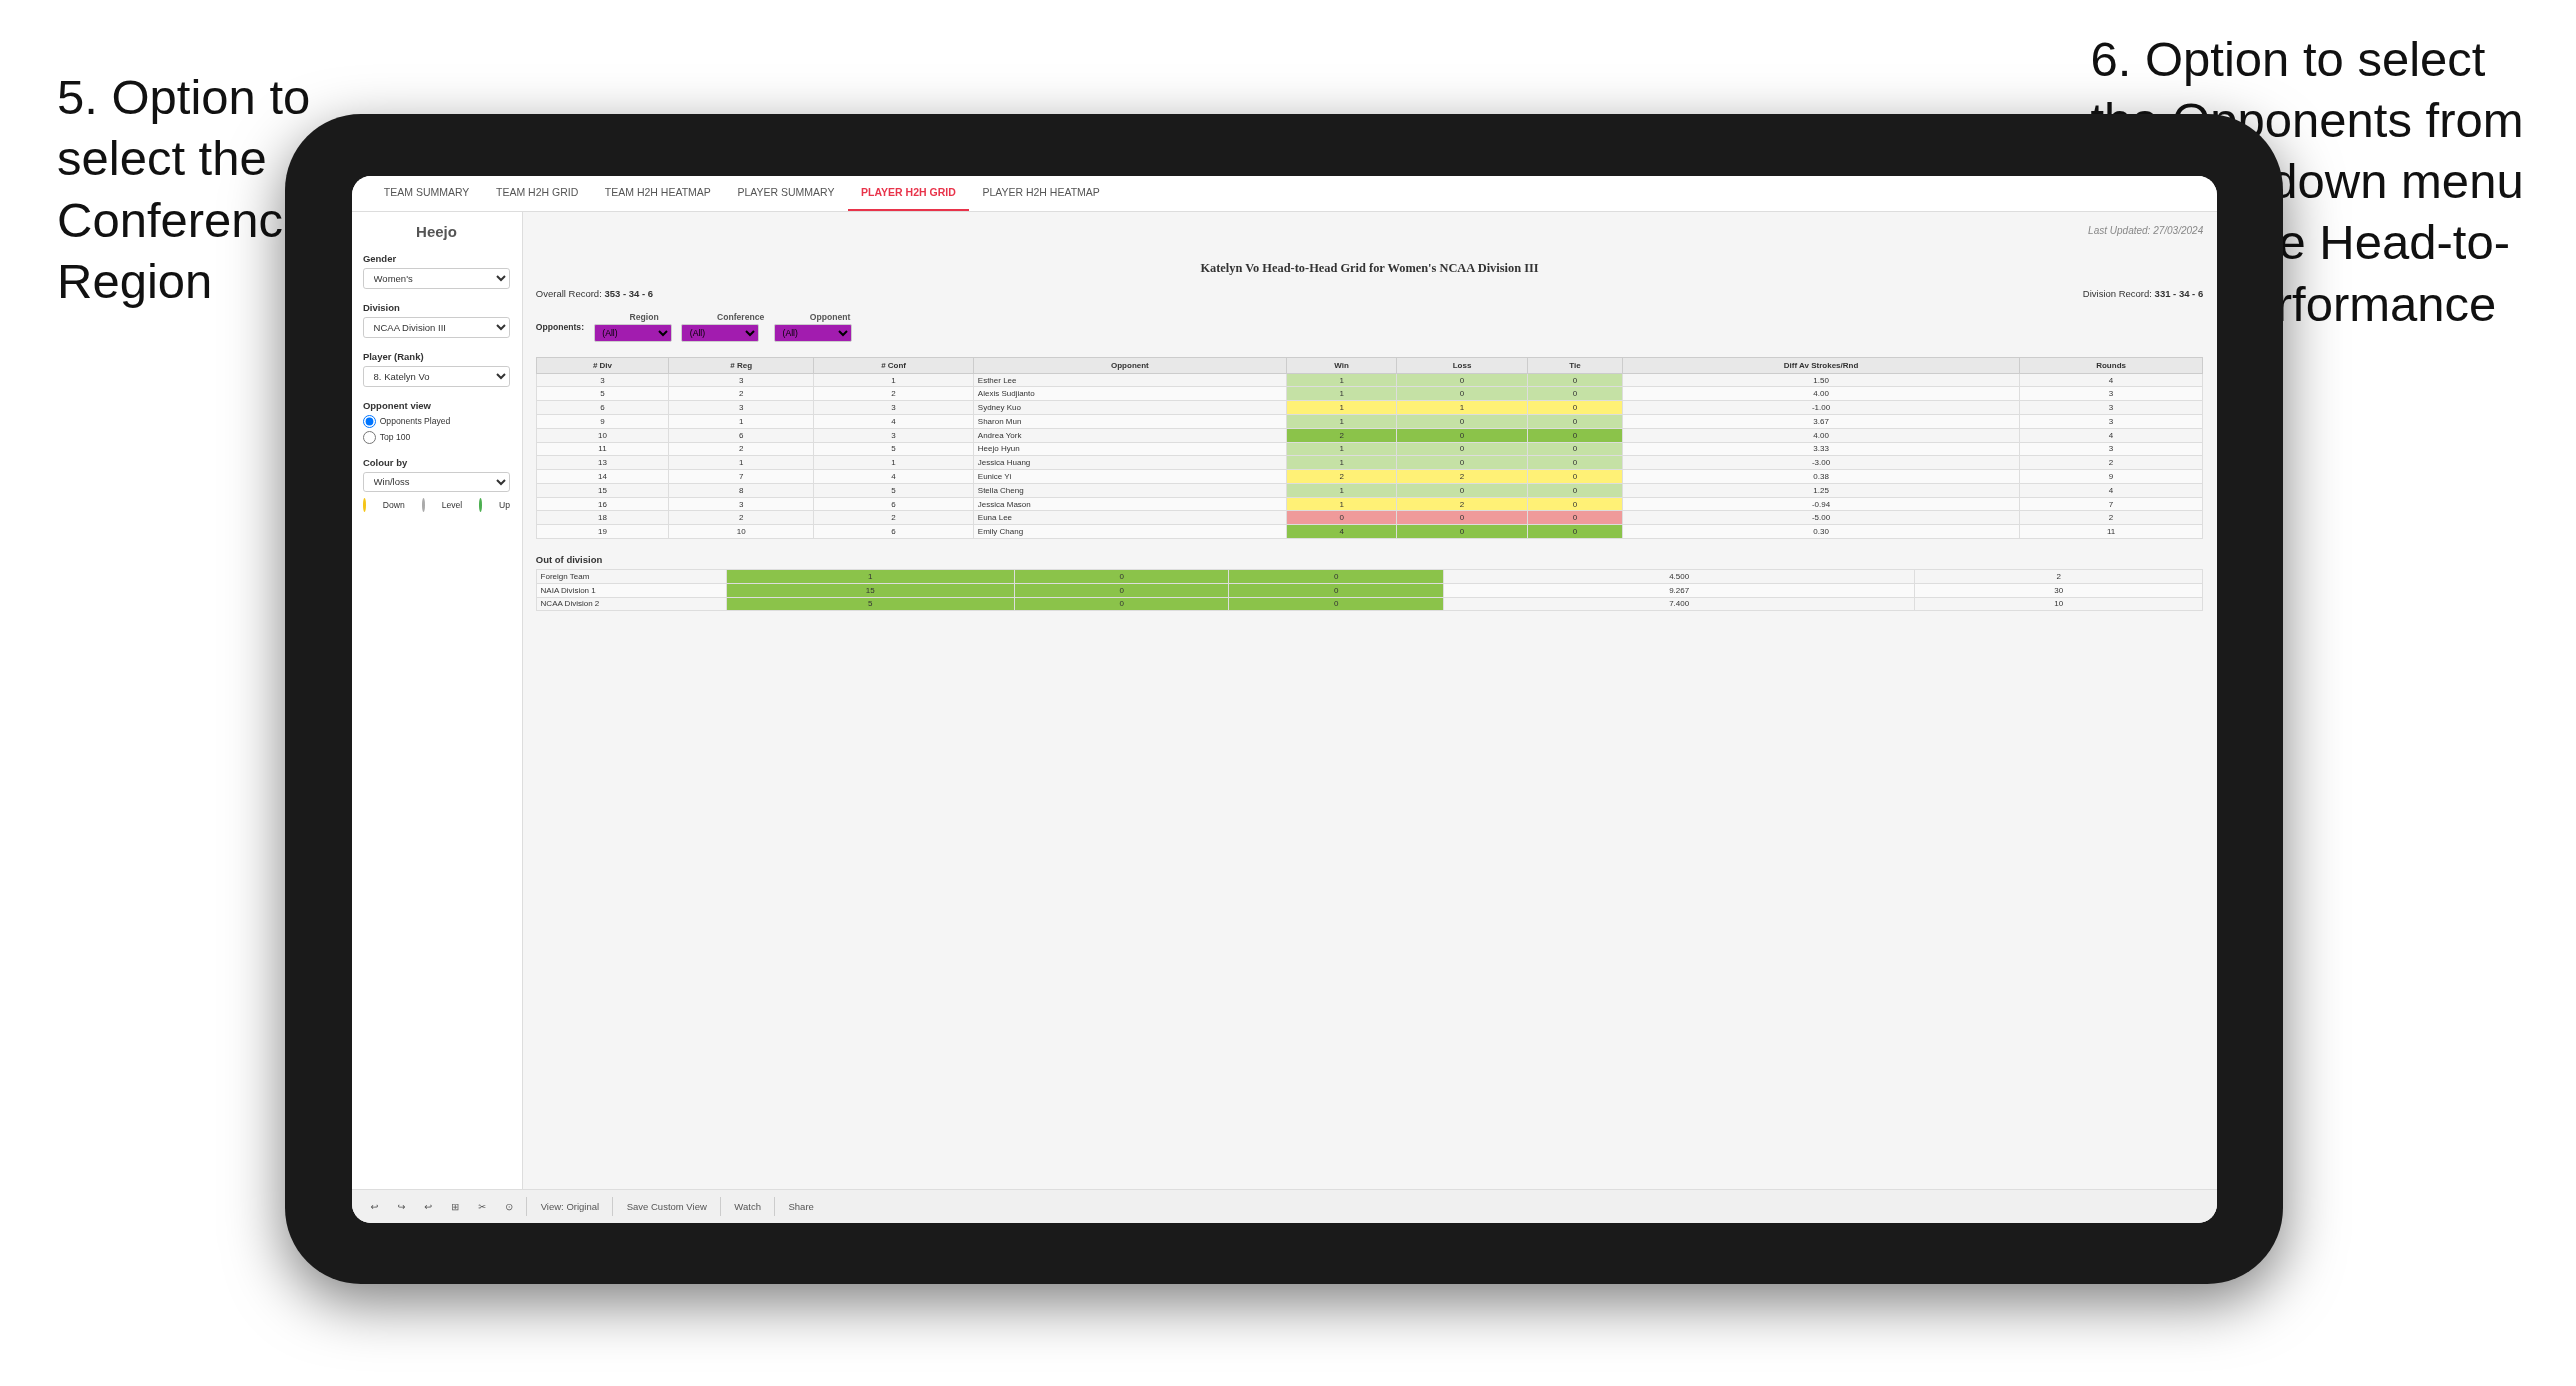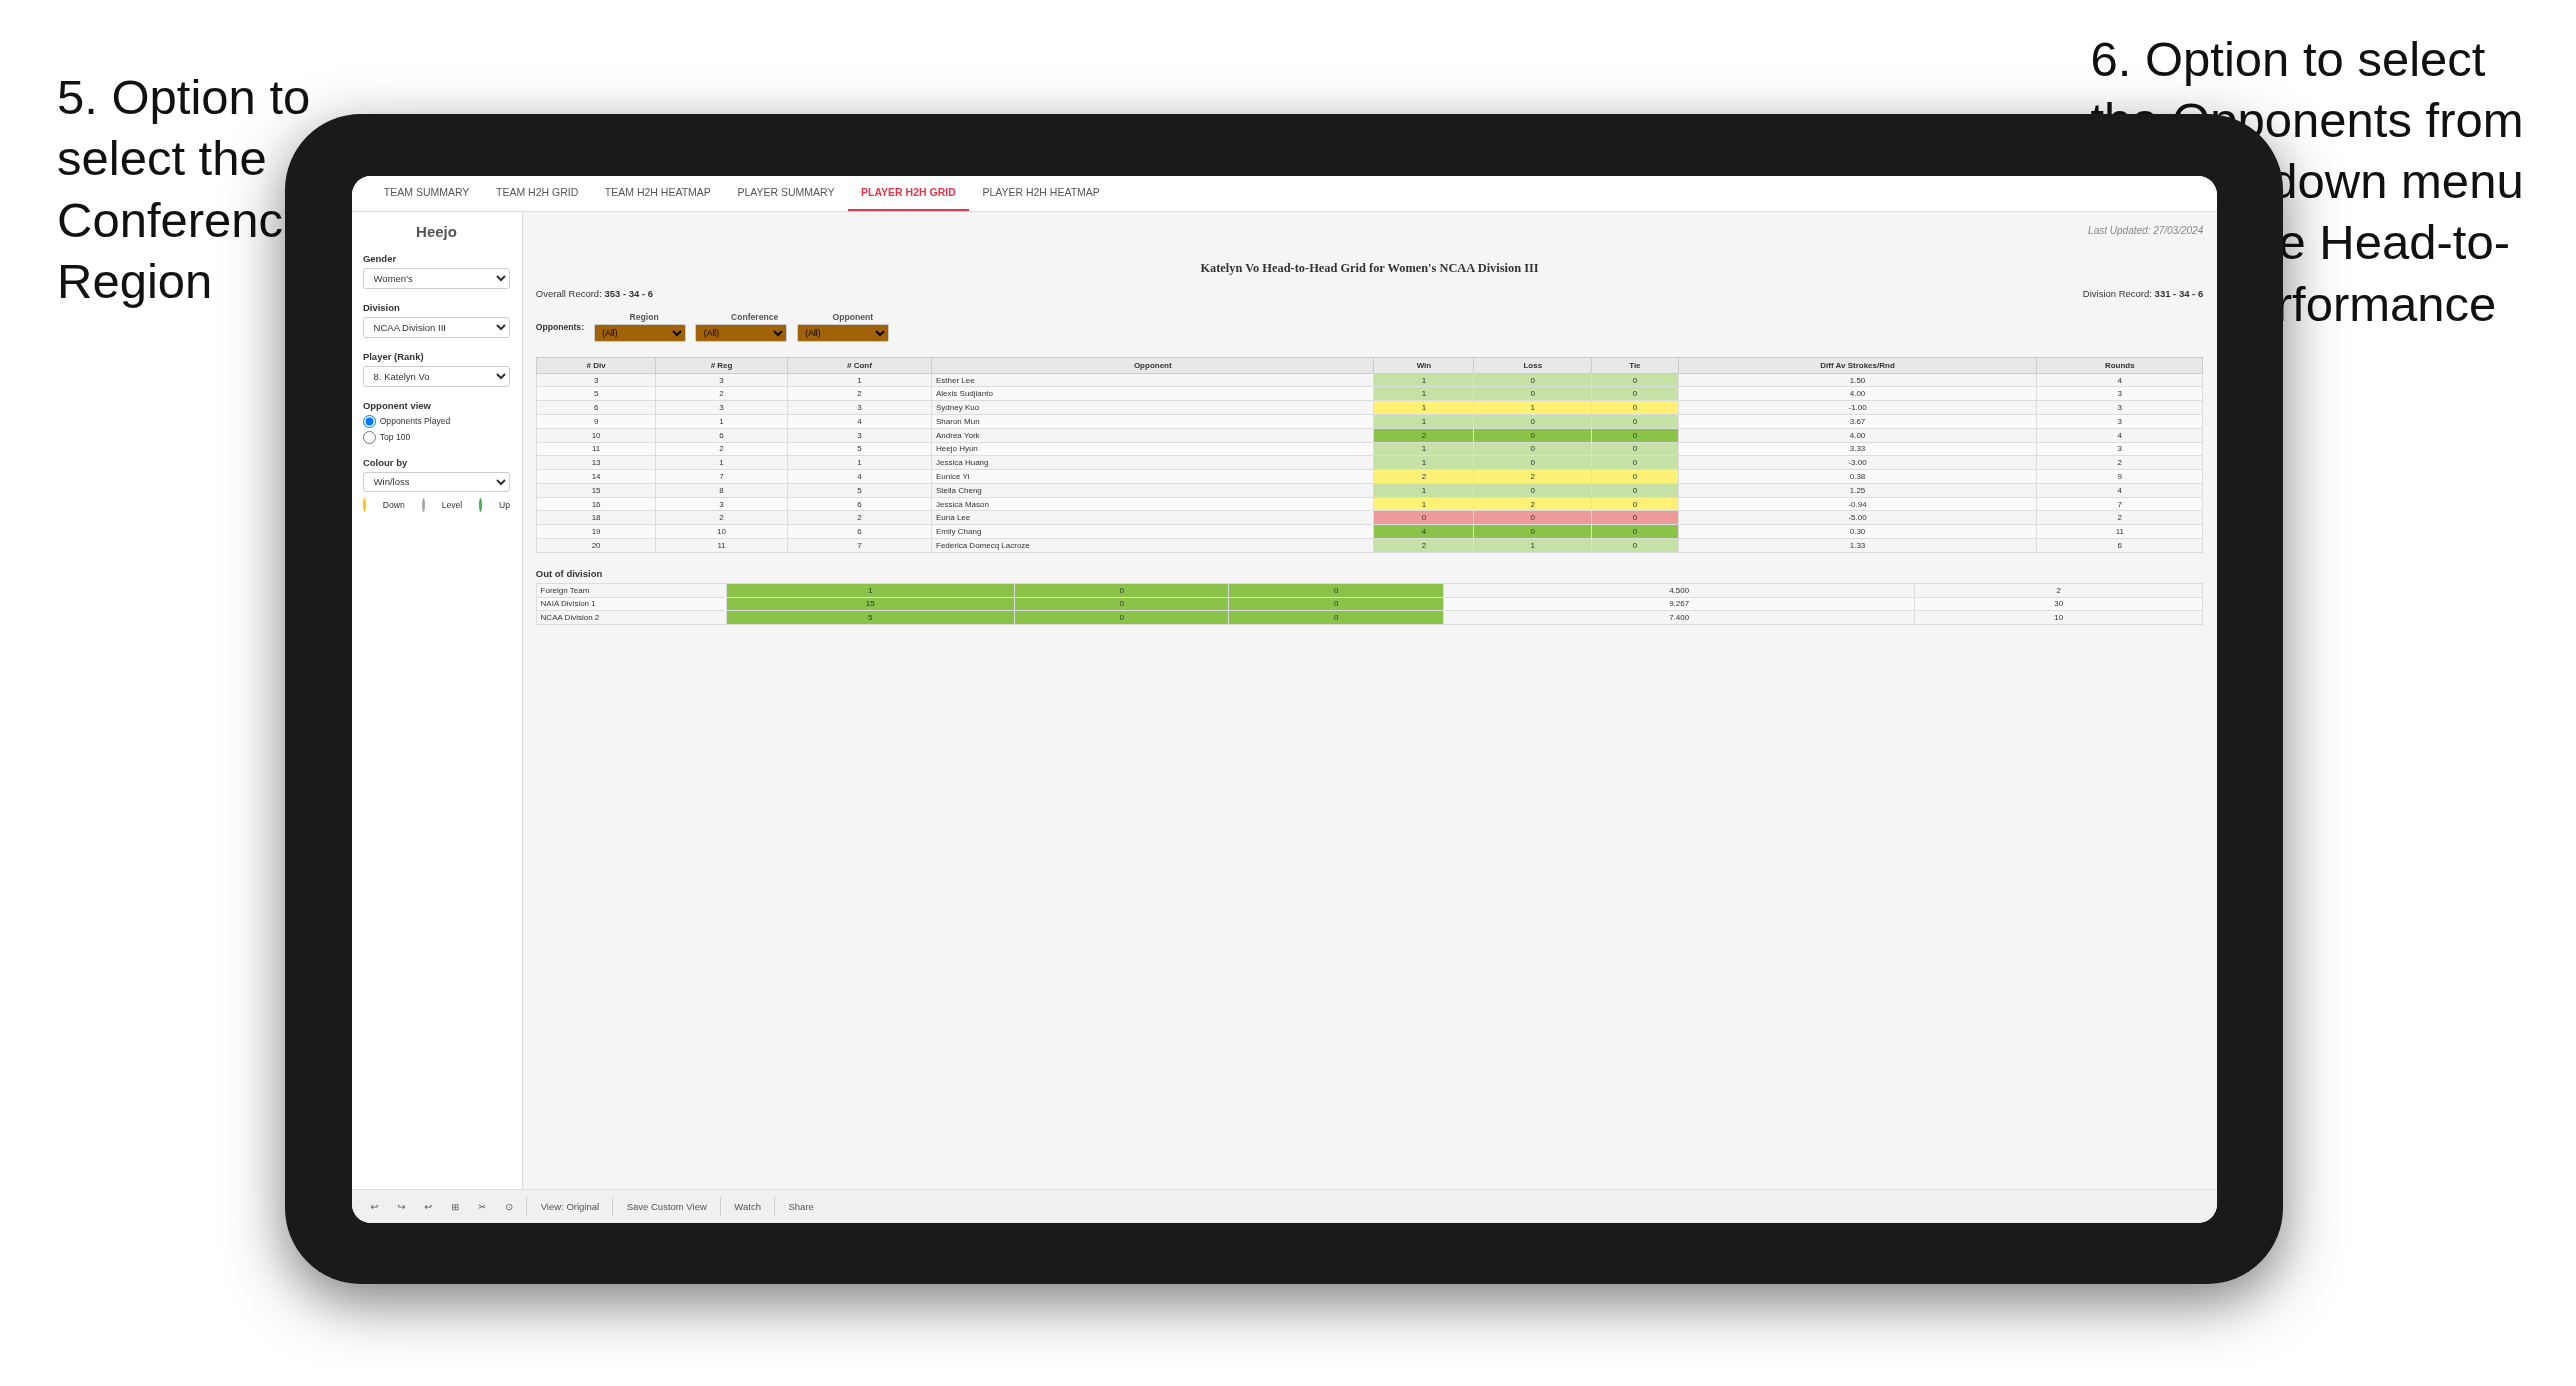--- a/index.html
+++ b/index.html
@@ -256,22 +256,22 @@
       font-size: 8.6px;
       font-weight: 700;
       color: #555;
       padding-left: 36px;
     }
     .filter-select {
       font-size: 8.6px;
       padding: 1.9px 3.8px;
       border: 1px solid #ccc;
       border-radius: 1.9px;
-      width: 92px;
-      background: #a16207;
+      width: 78px;
+      background: #a21caf;
     }
     .opponents-label {
       font-size: 8.6px;
       font-weight: 700;
       color: #333;
     }
 
     
     .data-table {
       width: 100%;
@@ -620,31 +620,20 @@
     <td>19</td>
     <td>10</td>
     <td>6</td>
     <td style="text-align:left">Emily Chang</td>
     <td class="cell-green">4</td>
     <td class="cell-green">0</td>
     <td class="cell-green">0</td>
     <td>0.30</td>
     <td>11</td>
   </tr>
-              <tr>
-    <td>20</td>
-    <td>11</td>
-    <td>7</td>
-    <td style="text-align:left">Federica Domecq Lacroze</td>
-    <td class="cell-light-green">2</td>
-    <td class="cell-light-green">1</td>
-    <td class="cell-light-green">0</td>
-    <td>1.33</td>
-    <td>6</td>
-  </tr>
             </tbody>
         </table>
 
         <div class="out-of-division">
           <div class="out-of-division-title">Out of division</div>
           <table class="data-table">
             <tbody id="ood-table-body">
             <tr>
     <td style="text-align:left;width:190px">Foreign Team</td>
     <td class="cell-green">1</td>

